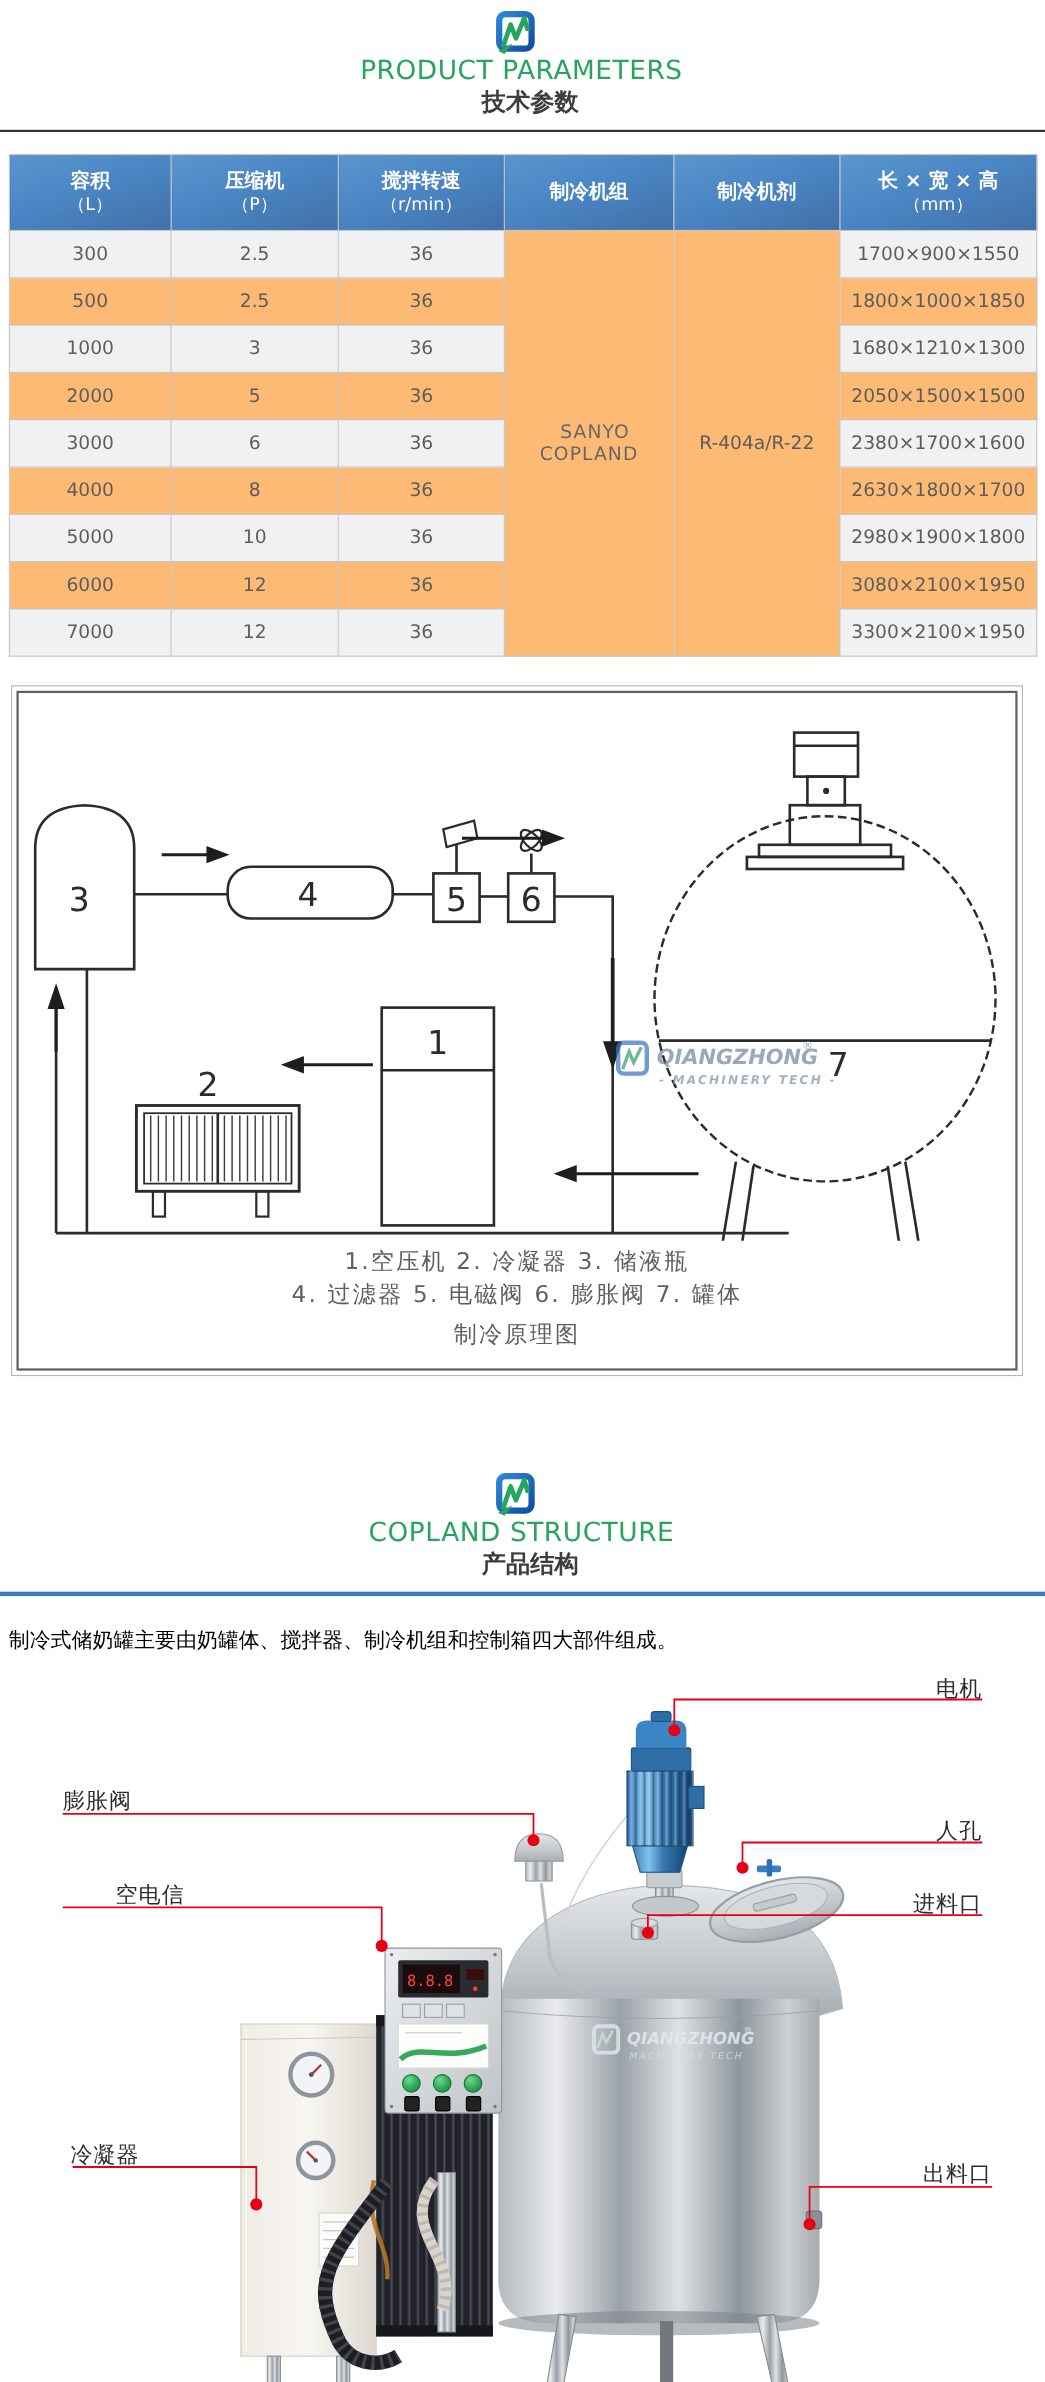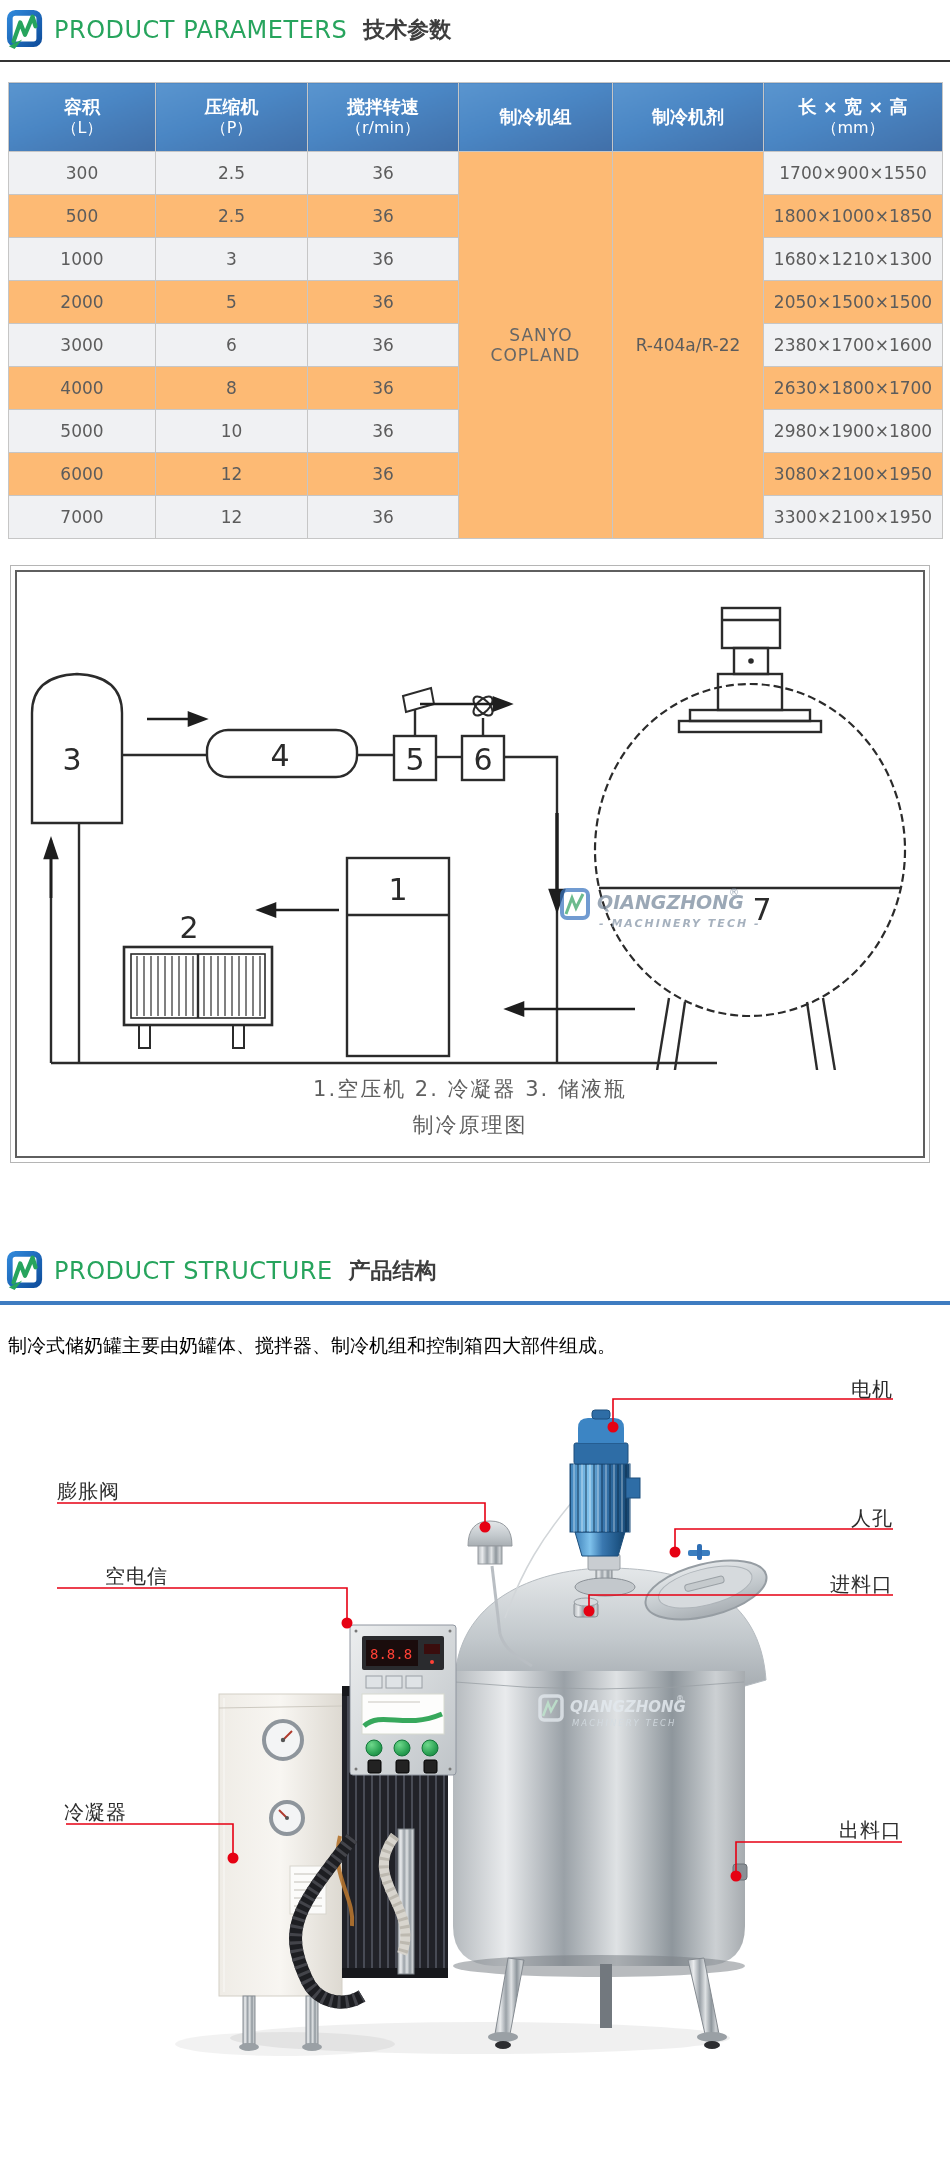--- a/index.html
+++ b/index.html
@@ -1,17 +1,17 @@
 <!DOCTYPE html>
 <html><head>
 <meta charset="utf-8">
 <style>
   html,body{margin:0;padding:0;background:#fff;}
   body{width:950px;font-family:"DejaVu Sans","Liberation Sans",sans-serif;color:#444;}
-  .section-header{display:flex;align-items:center;padding:10px 8px 10px 6px;}
+  .section-header{display:flex;align-items:center;padding:10px 8px 10px 6px;flex-direction:column;}
   .section-header .logo{width:38px;height:40px;margin-right:10px;flex:0 0 auto;}
   .title-en{font-size:24px;color:#27a45d;letter-spacing:.5px;}
   .title-zh{font-size:22px;color:#3d3d3d;margin-left:16px;font-weight:bold;}
   .rule-dark{height:2px;background:#343434;}
   .rule-blue{height:4px;background:#3e7cc1;}
 
   
   table.params{border-collapse:collapse;margin:20px 8px 0 8px;width:934px;table-layout:fixed;}
   table.params th,table.params td{border:1px solid #c6c6c6;text-align:center;}
   table.params thead th{background:linear-gradient(160deg,#5a95cf 0%,#4a86c4 45%,#416fa8 100%);
@@ -276,31 +276,32 @@
 
     <g opacity="0.72">
       <rect x="545" y="312" width="26" height="28" rx="5" fill="#fff" stroke="#3b76c0" stroke-width="4"></rect>
       <polyline points="549,336 555,320 559,330 566,316" fill="none" stroke="#34a163" stroke-width="3"></polyline>
       <text x="580" y="331" font-size="19" font-style="italic" font-weight="bold" fill="#76879a" font-family="DejaVu Sans, sans-serif">QIANGZHONG</text>
       <text x="712" y="318" font-size="10" fill="#76879a">®</text>
       <text x="582" y="349" font-size="11" letter-spacing="2" font-style="italic" font-weight="bold" fill="#8494a6" font-family="DejaVu Sans, sans-serif">- MACHINERY TECH -</text>
     </g>
   </svg>
   <div class="legend">1.空压机  2. 冷凝器  3. 储液瓶</div>
+  <div class="legend">4. 过滤器   5. 电磁阀    6. 膨胀阀  7. 罐体</div>
   <div class="legend cap">制冷原理图</div>
  </div>
 </div>
 
 <div class="section-header" style="margin-top:78px;">
   <svg class="logo" viewBox="0 0 40 42">
     <rect x="4" y="3" width="31" height="33" rx="6" fill="#fff" stroke="url(#lg)" stroke-width="6"></rect>
     <polyline points="8,33 15,13 20,26 28,7 31,17" fill="none" stroke="#27a45d" stroke-width="4.5" stroke-linecap="round" stroke-linejoin="round"></polyline>
     <path d="M3,38 L17,31 L9,41 Z" fill="#27a45d"></path>
   </svg>
-  <span class="title-en">PRODUCT STRUCTURE</span>
+  <span class="title-en">COPLAND STRUCTURE</span>
   <span class="title-zh">产品结构</span>
 </div>
 <div class="rule-blue"></div>
 
 <div class="desc">
   <div>制冷式储奶罐主要由奶罐体、搅拌器、制冷机组和控制箱四大部件组成。</div>
 </div>
 
 <div class="photo">
   <svg class="scene" width="950" height="700" viewBox="0 0 950 700">

